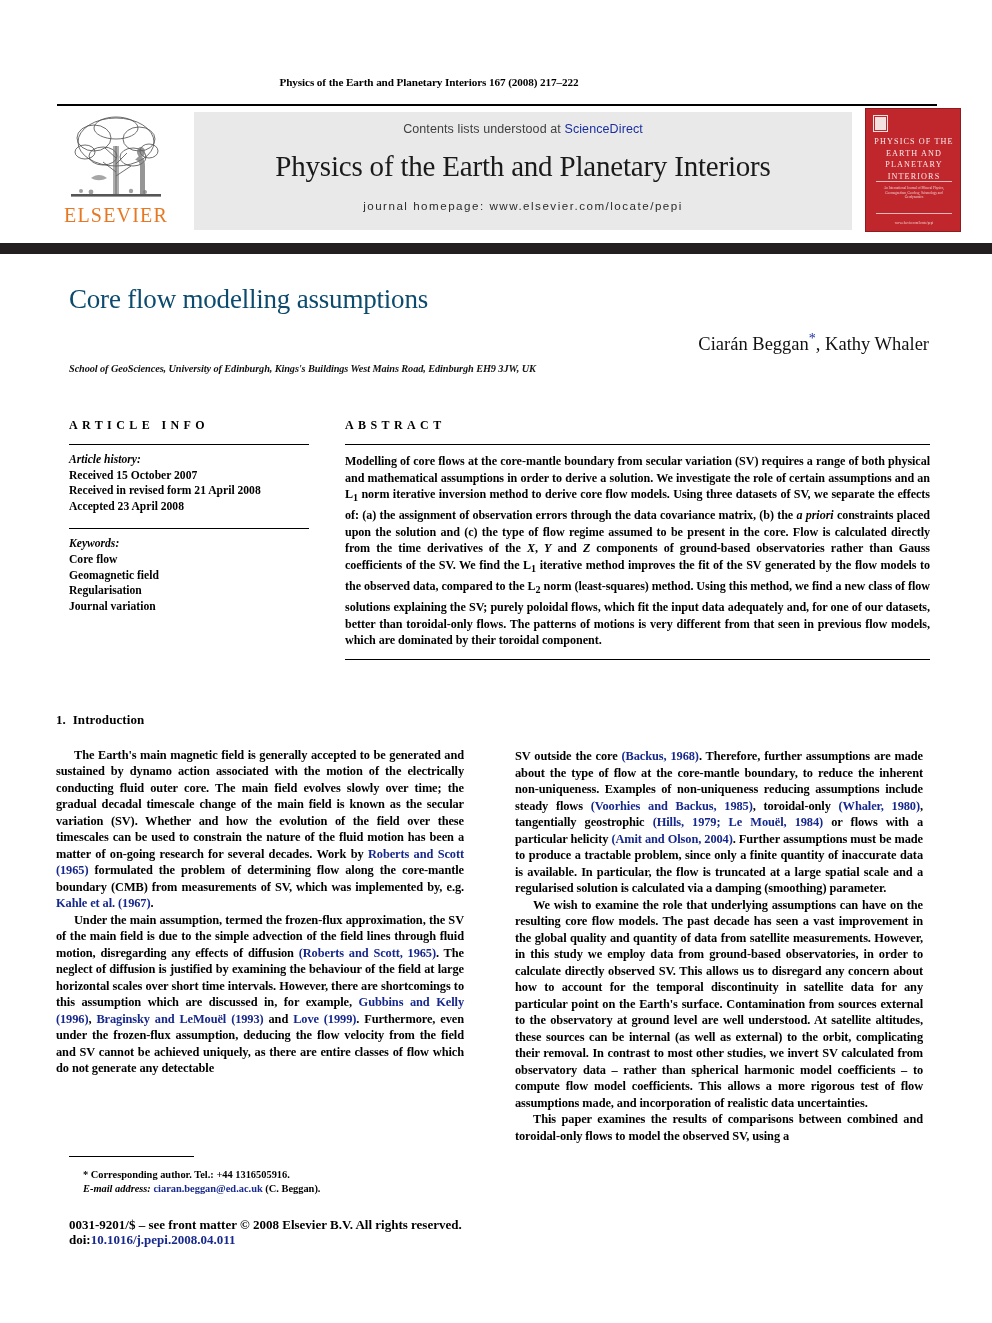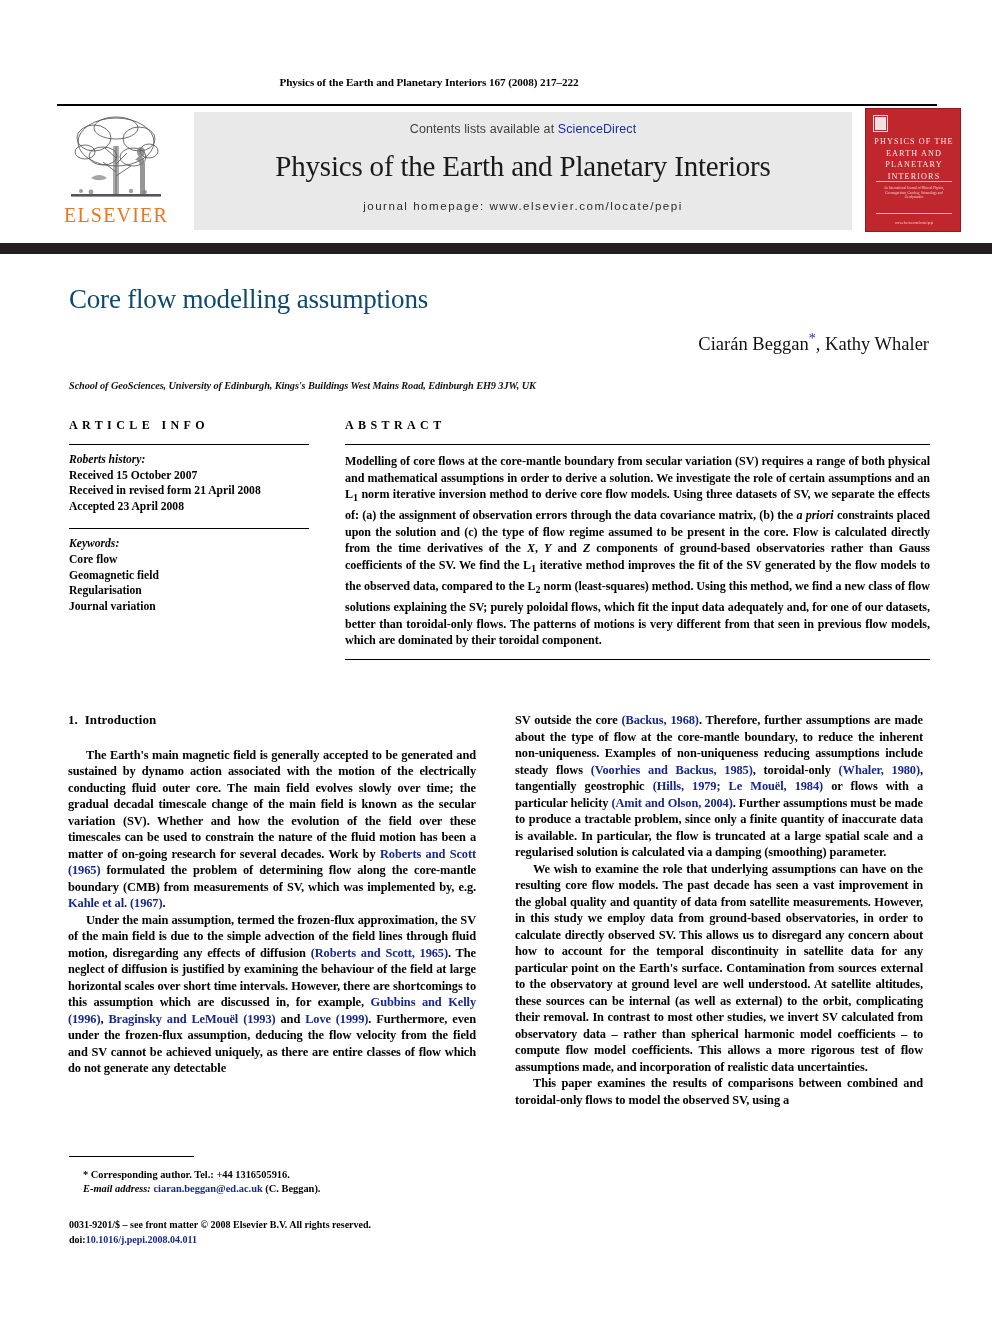--- a/index.html
+++ b/index.html
@@ -182,21 +182,21 @@
     font-size: 18.5px;
     color: #111;
     text-align: right;
   }
   .authors .star {
     color: #1a2f9e;
     font-size: 14px;
     vertical-align: super;
   }
   .affiliation {
-    margin-top: 25px;
+    margin-top: 8px;
     font-size: 10.3px;
     font-style: italic;
     font-weight: bold;
     color: #111;
     letter-spacing: -0.1px;
   }
 
   
   .info-col {
     position: absolute;
@@ -254,33 +254,33 @@
   .col {
     position: absolute;
     top: 712px;
     width: 408px;
     font-size: 12.4px;
     line-height: 16.5px;
     text-align: justify;
     font-weight: bold;
     letter-spacing: -0.1px;
   }
-  .col-left  { left: 68px; }
+  .col-left  { left: 56px; }
   .col-right { left: 515px; }
   .col h2 {
     font-size: 13px;
     font-weight: bold;
     margin: 0 0 18px 0;
     letter-spacing: 0.1px;
   }
   .col p {
     margin: 0;
     text-indent: 18px;
   }
-  .col p.noindent { text-indent: 0; }
+  .col p.noindent { text-indent: 0; margin-top: 36px; }
   a.cite, .cite {
     color: #17288c;
     text-decoration: none;
     text-align: right;
   }
 
   
   .footnote {
     position: absolute;
     left: 69px; top: 1168px;
@@ -295,21 +295,21 @@
     width: 125px;
     border-top: 0.9px solid #000;
   }
   .footnote .indent { padding-left: 14px; }
   .footnote em { font-style: italic; }
 
   .footer {
     position: absolute;
     left: 69px; top: 1218px;
     width: 480px;
-    font-size: 10px;
+    font-size: 13px;
     line-height: 14.5px;
     font-weight: bold;
   }
 </style>
 </head>
 <body>
 
 <div class="page">
 
   <div class="running-head">Physics of the Earth and Planetary Interiors 167 (2008) 217–222</div>
@@ -341,21 +341,21 @@
             <circle cx="30" cy="80" r="2.4"></circle>
           <circle cx="70" cy="79" r="2.2"></circle>
             <circle cx="84" cy="80" r="2"></circle>
         </g>
       </svg>
       <div class="elsevier-word">ELSEVIER</div>
     </div>
 
     <div class="journal-band">
       <div class="contents-line">
-        <span>Contents lists available at </span><span class="sd">ScienceDirect</span>
+        <span>Contents lists understood at </span><span class="sd">ScienceDirect</span>
       </div>
       <div class="journal-title">Physics of the Earth and Planetary Interiors</div>
       <div class="homepage-line">journal homepage: www.elsevier.com/locate/pepi</div>
     </div>
 
     <div class="cover">
       <div class="cover-badge"></div>
       <div class="cover-title">PHYSICS OF THE EARTH AND PLANETARY INTERIORS</div>
       <div class="cover-rule" style="top:72px"></div>
       <div class="cover-sub">An International Journal of Mineral Physics, Geomagnetism, Geodesy, Seismology and Geodynamics</div>
@@ -369,21 +369,21 @@
   <div class="title-block">
     <h1 class="article-title">Core flow modelling assumptions</h1>
     <div class="authors"><span>Ciarán Beggan</span><span class="star">*</span><span>, Kathy Whaler</span></div>
     <div class="affiliation">School of GeoSciences, University of Edinburgh, Kings's Buildings West Mains Road, Edinburgh EH9 3JW, UK</div>
   </div>
 
   <div class="info-col">
     <div class="sec-head">ARTICLE INFO</div>
     <div class="rule-thick"></div>
     <div class="info-body">
-      <em>Roberts history:</em><br>
+      <em>Article history:</em><br>
       <span>Received 15 October 2007</span><br>
       <span>Received in revised form 21 April 2008</span><br>
       <span>Accepted 23 April 2008</span>
     </div>
     <div class="info-gap"></div>
     <div class="rule-thick" style="margin-top:0"></div>
     <div class="info-body">
       <em>Keywords:</em><br>
       <span>Core flow</span><br>
       <span>Geomagnetic field</span><br>

